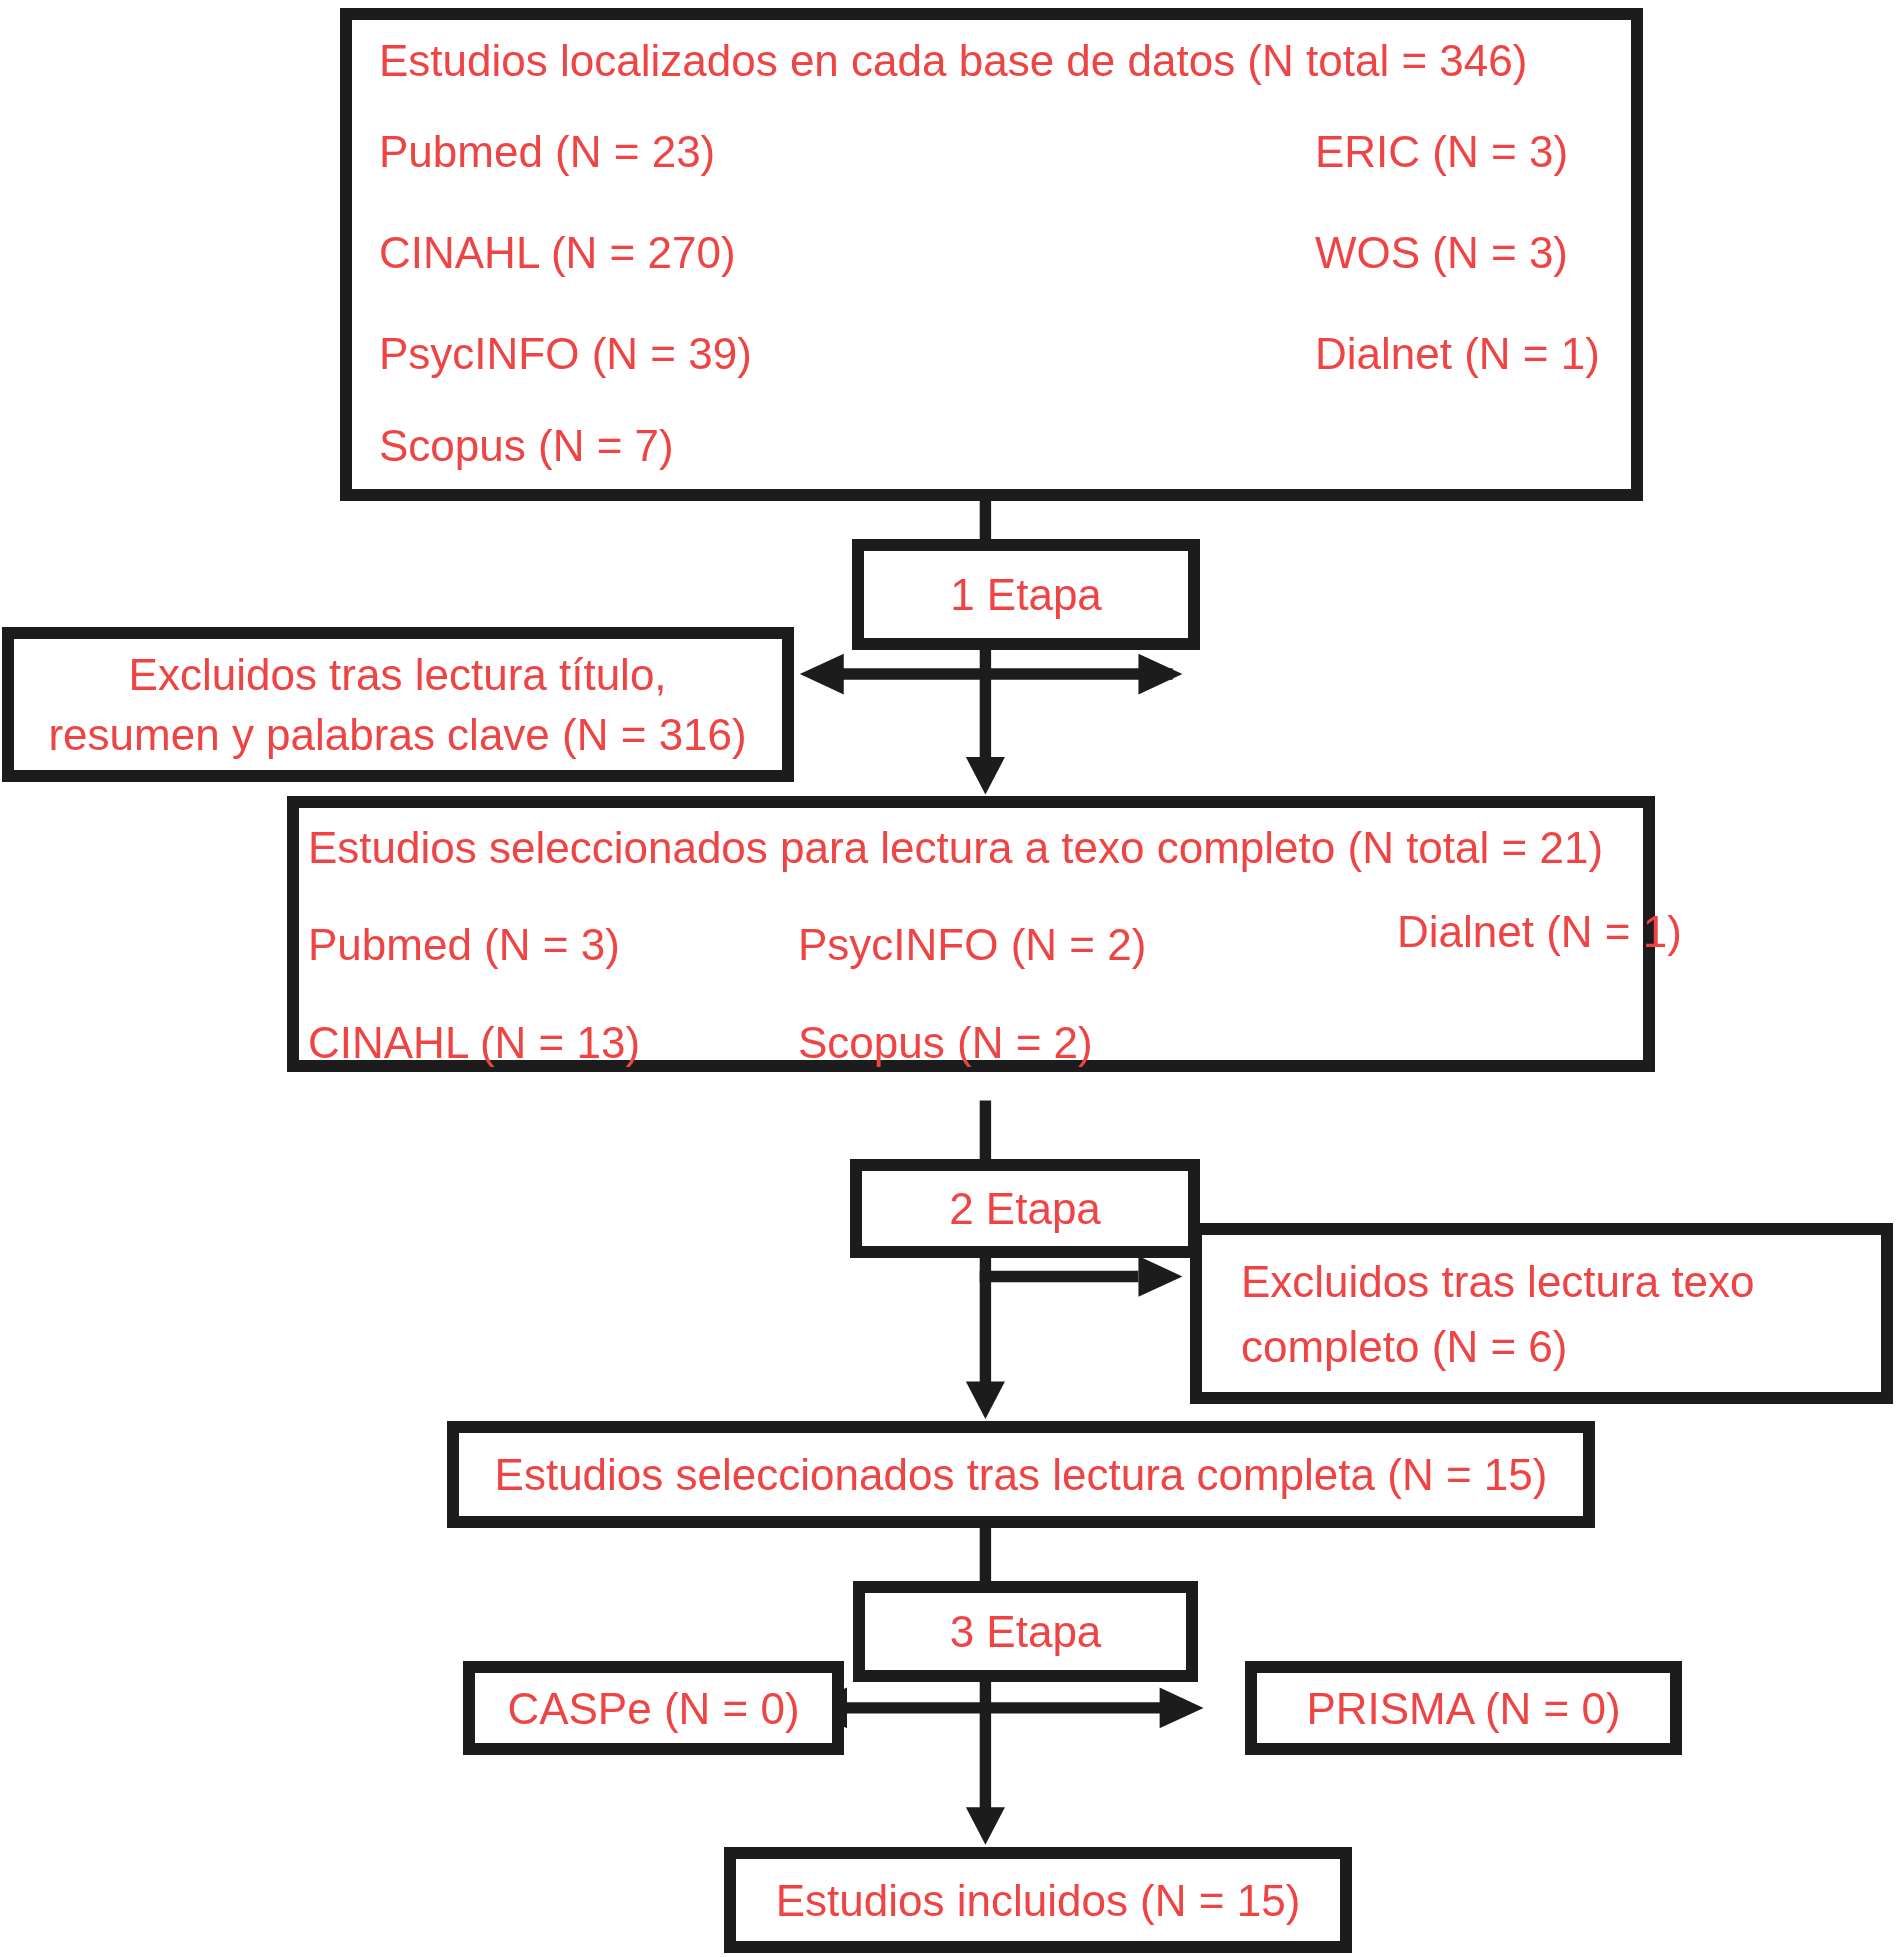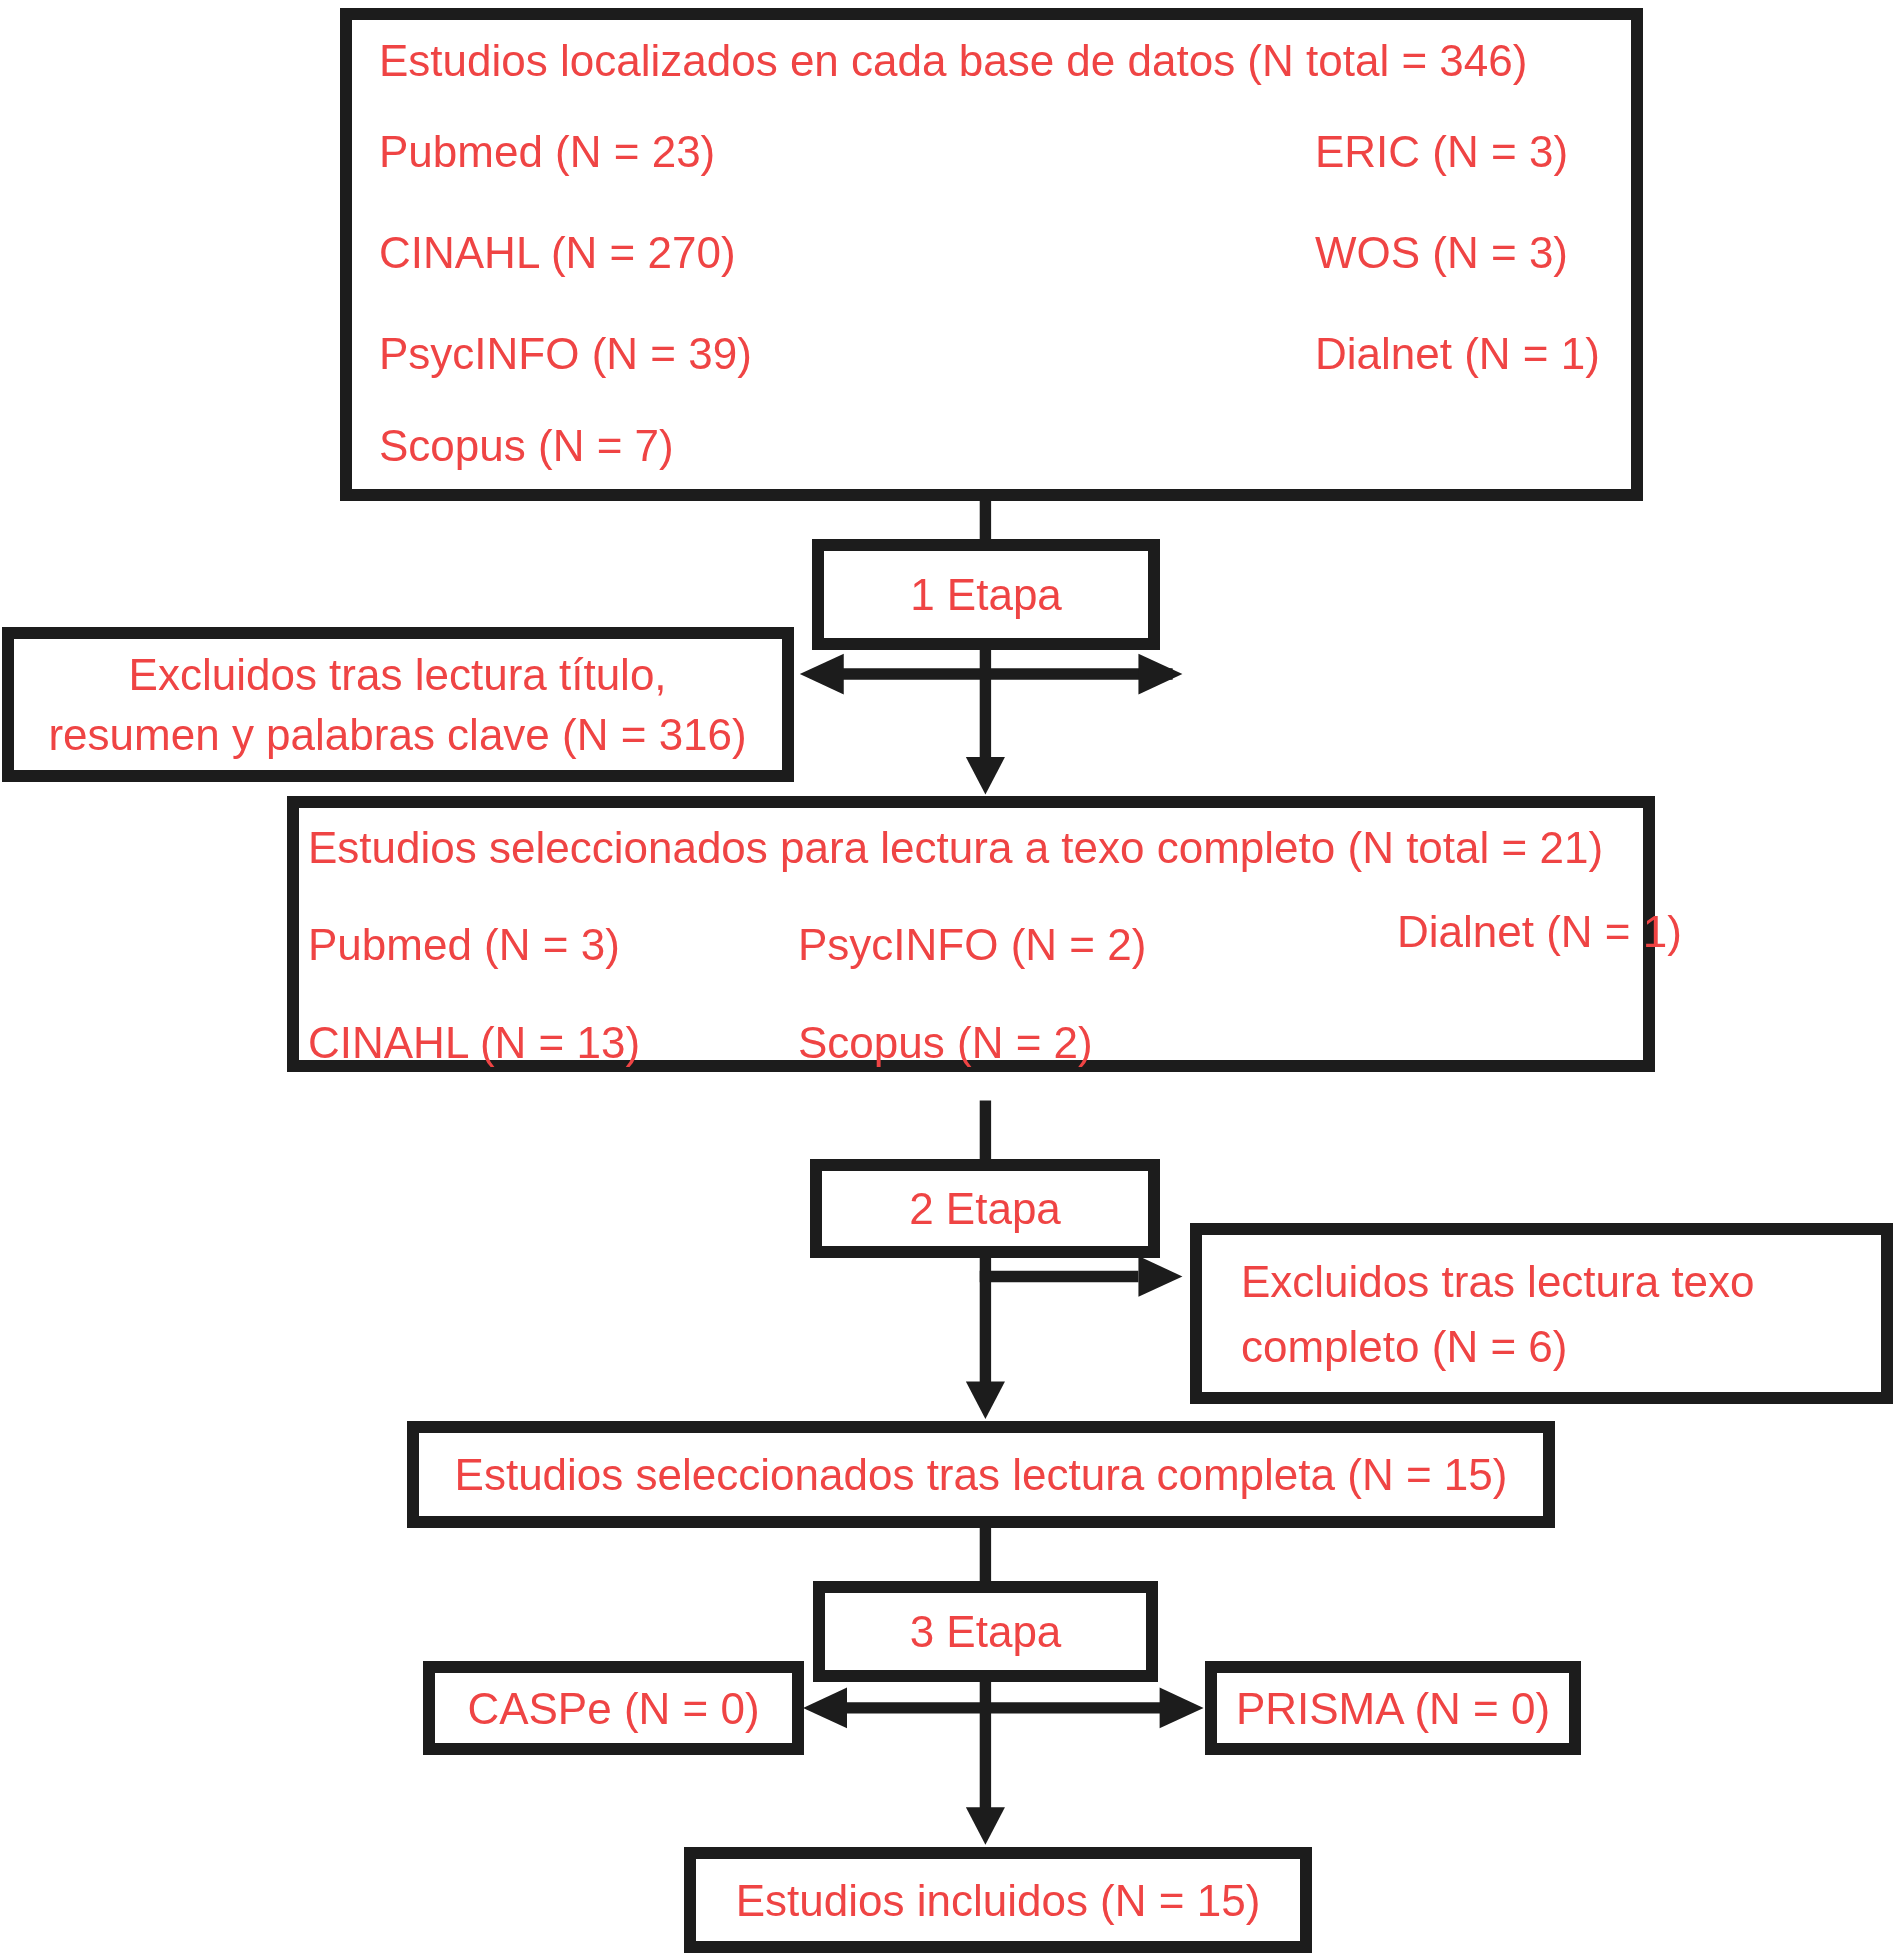--- a/index.html
+++ b/index.html
@@ -23,20 +23,21 @@
     border: 12.2px solid #1c1c1c;
     background: #ffffff;
     font-size: 44px;
     line-height: 57px;
   }
   .flex-center {
     display: flex;
     align-items: center;
     justify-content: center;
     text-align: center;
+    margin-left: 40px;
   }
   .abs { position: absolute; white-space: nowrap; }
   .two-line-center {
     display: flex;
     flex-direction: column;
     align-items: center;
     justify-content: center;
     text-align: center;
     line-height: 60px;
   }
@@ -134,21 +135,21 @@
   </div>
 
   <div class="box flex-center" style="left:813px; top:1581px; width:345px; height:101px;">
     <span>3 Etapa</span>
   </div>
 
   <div class="box flex-center" style="left:423px; top:1661px; width:381px; height:94px;">
     <span>CASPe (N = 0)</span>
   </div>
 
-  <div class="box flex-center" style="left:1205px; top:1661px; width:376px; height:94px;">
+  <div class="box flex-center" style="left:1205px; top:1661px; width:437px; height:94px;">
     <span>PRISMA (N = 0)</span>
   </div>
 
   <div class="box flex-center" style="left:684px; top:1847px; width:628px; height:106px;">
     <span>Estudios incluidos (N = 15)</span>
   </div>
 
 </div>
 
 

